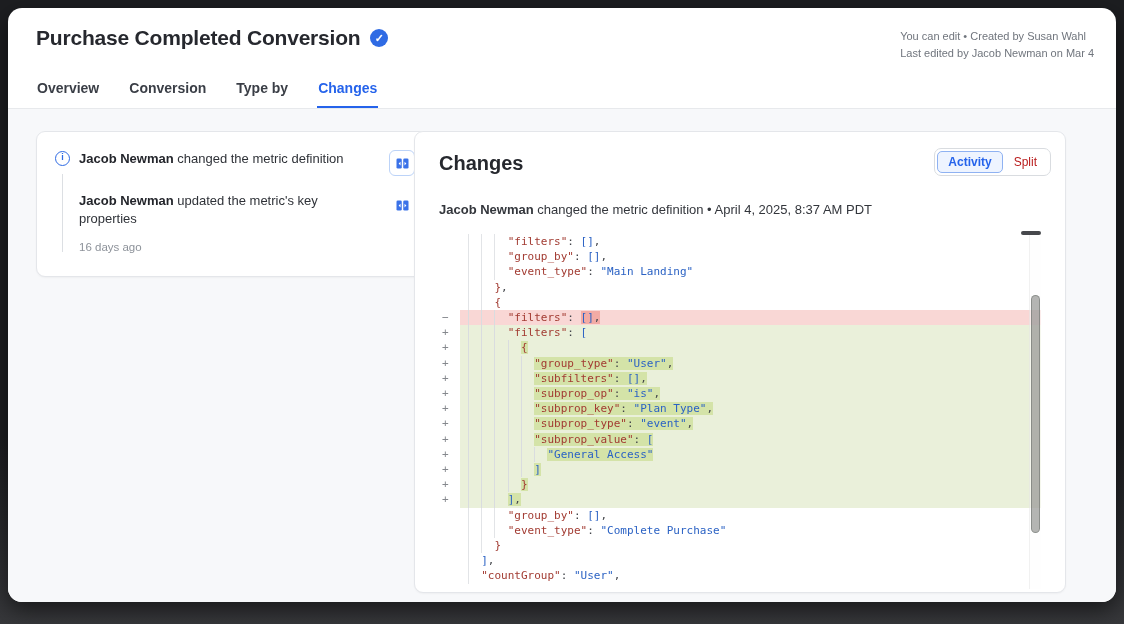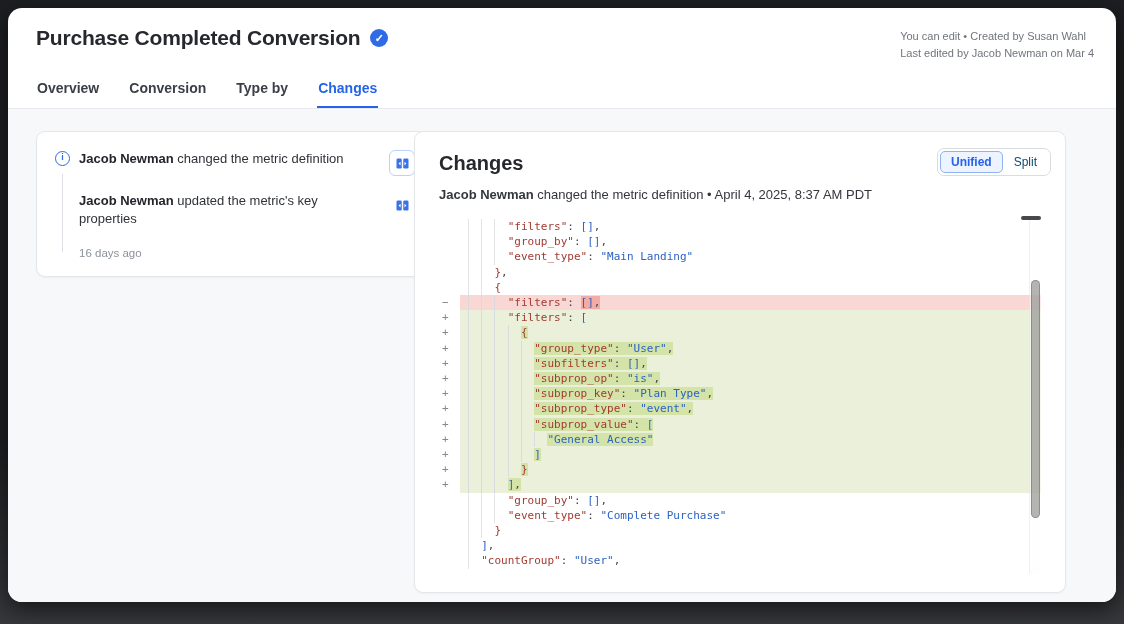--- a/index.html
+++ b/index.html
@@ -45,35 +45,35 @@
   .act-row { display:flex; align-items:flex-start; position:relative; }
   .act-row + .act-row { margin-top:16px; }
   .info-icon {
     width:15px; height:15px; border-radius:50%; border:1.6px solid var(--accent,#2f6be4);
     color:var(--accent,#2f6be4); font-size:9px; font-weight:700; line-height:11px;
     text-align:center; flex:none; margin:1px 9px 0 0; background:#fff; position:relative; z-index:1;
   }
   .act-spacer { width:24px; flex:none; }
   .act-text { flex:1; font-size:13px; color:#2f3238; line-height:18px; padding-right:10px; }
   .act-text b { color:#23252b; }
-  .act-time { font-size:11.5px; color:#8d929a; margin-top:16px; }
+  .act-time { font-size:11.5px; color:#8d929a; margin-top:10px; }
   .diff-btn {
     width:26px; height:26px; border-radius:6px; border:1px solid transparent;
     display:flex; align-items:center; justify-content:center; flex:none; background:transparent; cursor:pointer;
   }
   .diff-btn.selected { border-color:#bcd3f8; background:#fff; }
   
   .changes-card { left:406px; top:22px; width:652px; height:462px; padding:18px 24px 0 24px; }
   .changes-title { font-size:20px; font-weight:700; color:#26282e; line-height:26px; }
-  .changes-sub { font-size:13px; color:#33363c; margin-top:10px; line-height:18px; }
+  .changes-sub { font-size:13px; color:#33363c; margin-top:25px; line-height:18px; }
   .view-toggle {
     position:absolute; top:16px; right:14px; display:inline-flex; align-items:center;
     border:1px solid #d9dce0; border-radius:7px; background:#fff; padding:2px;
   }
-  .seg { font-size:12px; padding:3px 10px; border-radius:5px; border:1px solid transparent; color:#0c4a6e; cursor:pointer; background:transparent; font-family:inherit; }
+  .seg { font-size:12px; padding:3px 10px; border-radius:5px; border:1px solid transparent; color:#b91c1c; cursor:pointer; background:transparent; font-family:inherit; }
   .seg.active { color:var(--tab-active,#2563eb); font-weight:700; background:#eef4ff; border-color:#8fb2f2; }
   
   .diff {
     margin-top:12px; height:358px; position:relative; overflow:hidden;
     font-family:"DejaVu Sans Mono", monospace; font-size:11px; line-height:15.2px;
     padding-top:3px;
   }
   .crow { display:flex; }
   .cgut { width:21px; flex:none; color:#85888d; padding-left:3px; white-space:pre; }
   .cbody { flex:1; padding-left:8px; white-space:pre; }
@@ -157,21 +157,21 @@
             <path d="M10.1 6l2 2-2 2z" fill="#fff"></path>
           </svg>
         </button>
       </div>
     </div>
 
     <div class="card changes-card">
       <div class="changes-title">Changes</div>
 
       <div class="view-toggle">
-        <button class="seg active">Unified</button>
+        <button class="seg active">Activity</button>
         <button class="seg">Split</button>
       </div>
 
       <div class="changes-sub"><b>Jacob Newman</b><span> changed the metric definition • April 4, 2025, 8:37 AM PDT</span></div>
 
       <div class="diff" id="diff-code">
         <div class="crow ctx">
             <span class="cgut"> </span>
             <span class="cbody"><span class="cind" style="width: 6ch;"></span><span class="tk-k">"filters"</span><span class="tk-p">: </span><span class="tk-a">[]</span><span class="tk-p">,</span></span>
           </div>

